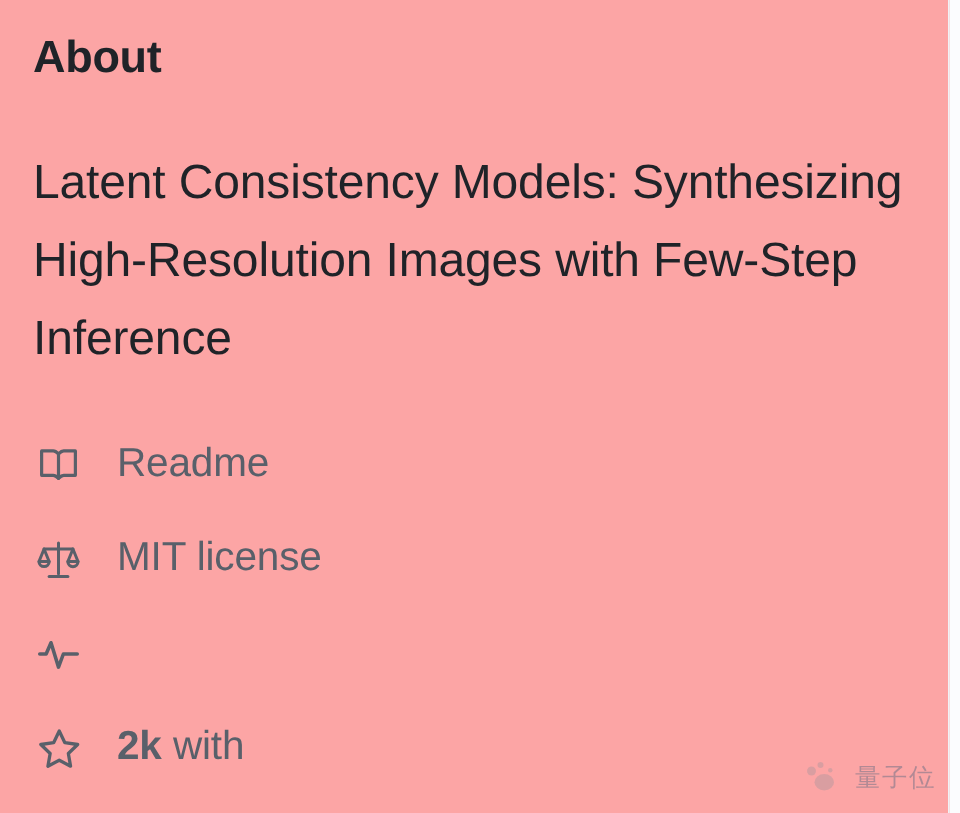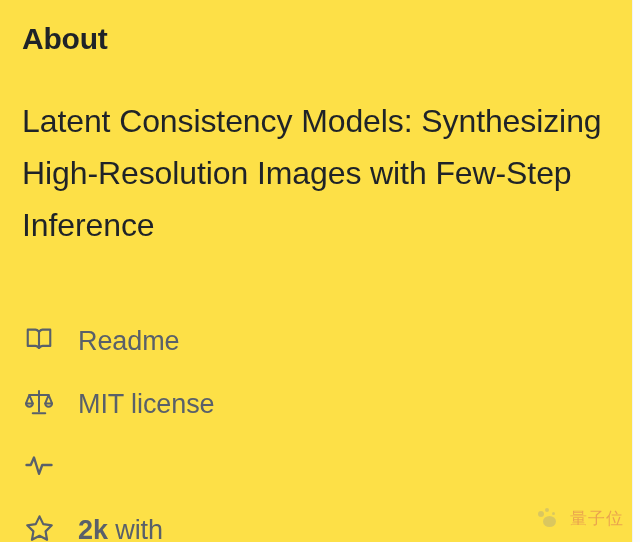--- a/index.html
+++ b/index.html
@@ -15,21 +15,21 @@
     overflow: hidden;
     position: relative;
   }
 
   .about-panel {
     position: absolute;
     left: 0;
     top: 0;
     width: 633px;
     height: 542px;
-    background: #fde047;
+    background: #fca5a5;
     border-right: 1px solid #f0f2f6;
     box-sizing: border-box;
     padding: 0 22px;
   }
 
   .about-heading {
     margin: 0;
     padding-top: 21px;
     font-size: 30px;
     font-weight: bold;
@@ -51,21 +51,21 @@
 
   .meta-list {
     margin: 0;
     padding: 0;
     list-style: none;
     padding-top: 42px;
   }
 
   .meta-row {
     display: flex;
-    align-items: flex-end;
+    align-items: flex-start;
     height: 63px;
   }
 
   .meta-icon {
     width: 34px;
     min-width: 34px;
     height: 34px;
     display: flex;
     align-items: center;
     justify-content: center;
@@ -108,21 +108,21 @@
     position: absolute;
     border-radius: 50%;
     background: #8b9099;
   }
   .watermark-mark .b1 { width: 13px; height: 11px; left: 7px; top: 8px; }
   .watermark-mark .b2 { width: 6px;  height: 6px;  left: 2px; top: 3px; }
   .watermark-mark .b3 { width: 4px;  height: 4px;  left: 9px; top: 0px; }
   .watermark-mark .b4 { width: 3px;  height: 3px;  left: 16px; top: 4px; }
   .watermark-text {
     font-size: 17px;
-    color: #be185d;
+    color: #0c4a6e;
     letter-spacing: 1px;
     font-family: "DejaVu Sans", sans-serif;
   }
 </style>
 </head>
 <body>
 
 <div class="about-panel">
 
   <h2 class="about-heading">About</h2>

